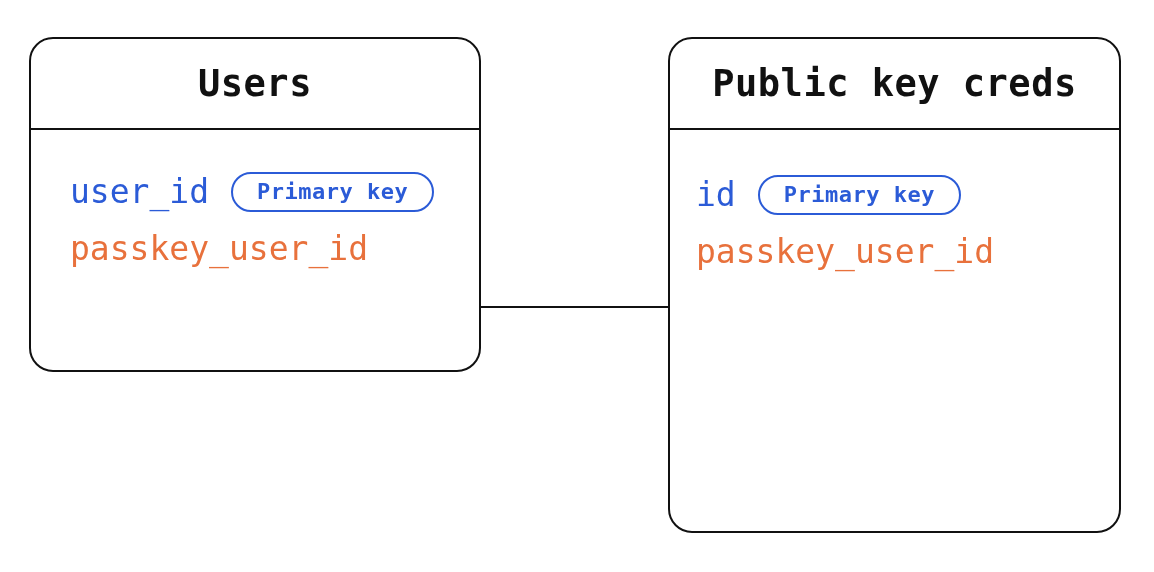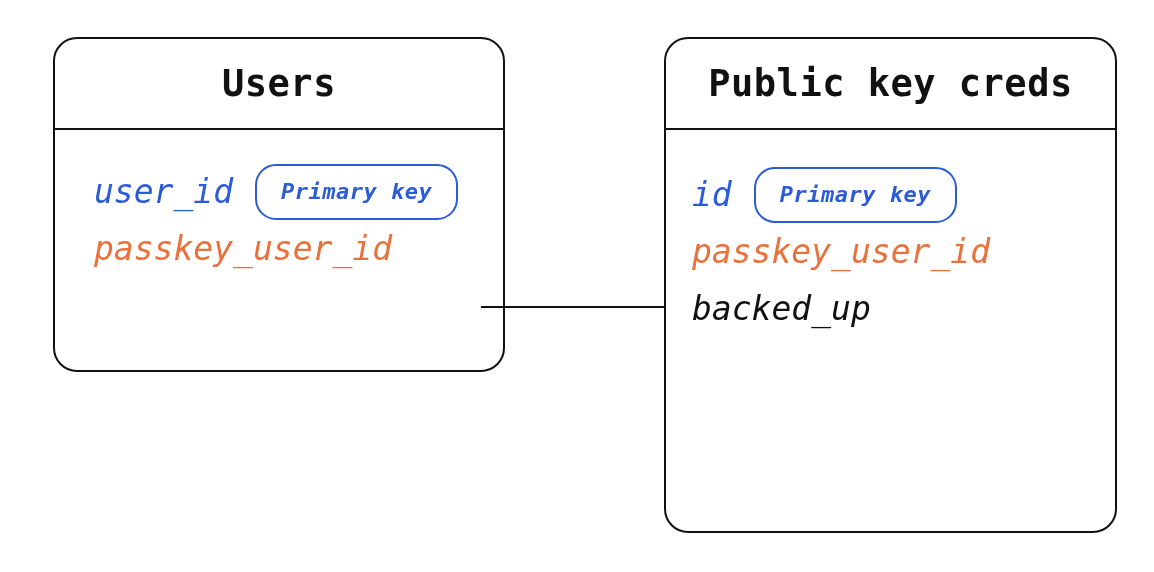--- a/index.html
+++ b/index.html
@@ -16,46 +16,45 @@
     width:1154px;height:572px;overflow:hidden;
   }
   .canvas{
     position:relative;width:1154px;height:572px;background:var(--bg);
   }
   .table-box{
     position:absolute;
     background:var(--bg);
     border:2px solid var(--line);
     border-radius:24px;
-    margin-left:24px;
   }
   .table-box.users{left:29px;top:37px;width:452px;height:335px;}
-  .table-box.creds{left:640px;top:37px;width:453px;height:496px;}
+  .table-box.creds{left:668px;top:37px;width:453px;height:496px;}
   .table-header{
     height:91px;
     border-bottom:2px solid var(--line);
     display:flex;align-items:center;justify-content:center;
   }
   .table-title{
     font-size:37px;font-weight:bold;color:var(--ink);
     letter-spacing:0.5px;white-space:nowrap;
   }
-  .table-body{padding:33px 20px 0 39px;font-style:italic;}
+  .table-body{padding:33px 20px 0 39px;}
   .table-box.creds .table-body{padding:36px 20px 0 26px;}
   .field-row{
     height:57px;
     display:flex;align-items:center;gap:22px;
     white-space:nowrap;
   }
   .field-name{font-size:33px;color:var(--ink);}
   .field-name.pk{color:var(--blue);}
   .field-name.fk{color:var(--orange);}
   .pk-badge{
     display:inline-flex;align-items:center;justify-content:center;
-    height:56px;
+    height:40px;
     padding:0 24px;
     border:2px solid var(--blue);
     border-radius:21px;
     color:var(--blue);
     font-size:22px;font-weight:bold;
     letter-spacing:0.5px;
   }
   .relationship-line{
     position:absolute;
     left:481px;top:306px;width:187px;height:0;
@@ -89,19 +88,16 @@
       <span class="table-title">Public key creds</span>
     </div>
     <div class="table-body">
       <div class="field-row">
         <span class="field-name pk">id</span>
         <span class="pk-badge">Primary key</span>
       </div>
       <div class="field-row">
         <span class="field-name fk">passkey_user_id</span>
       </div>
-      <div class="field-row">
-        <span class="field-name">backed_up</span>
-      </div>
     </div>
   </div>
 
 </div>
 
 </body></html>

